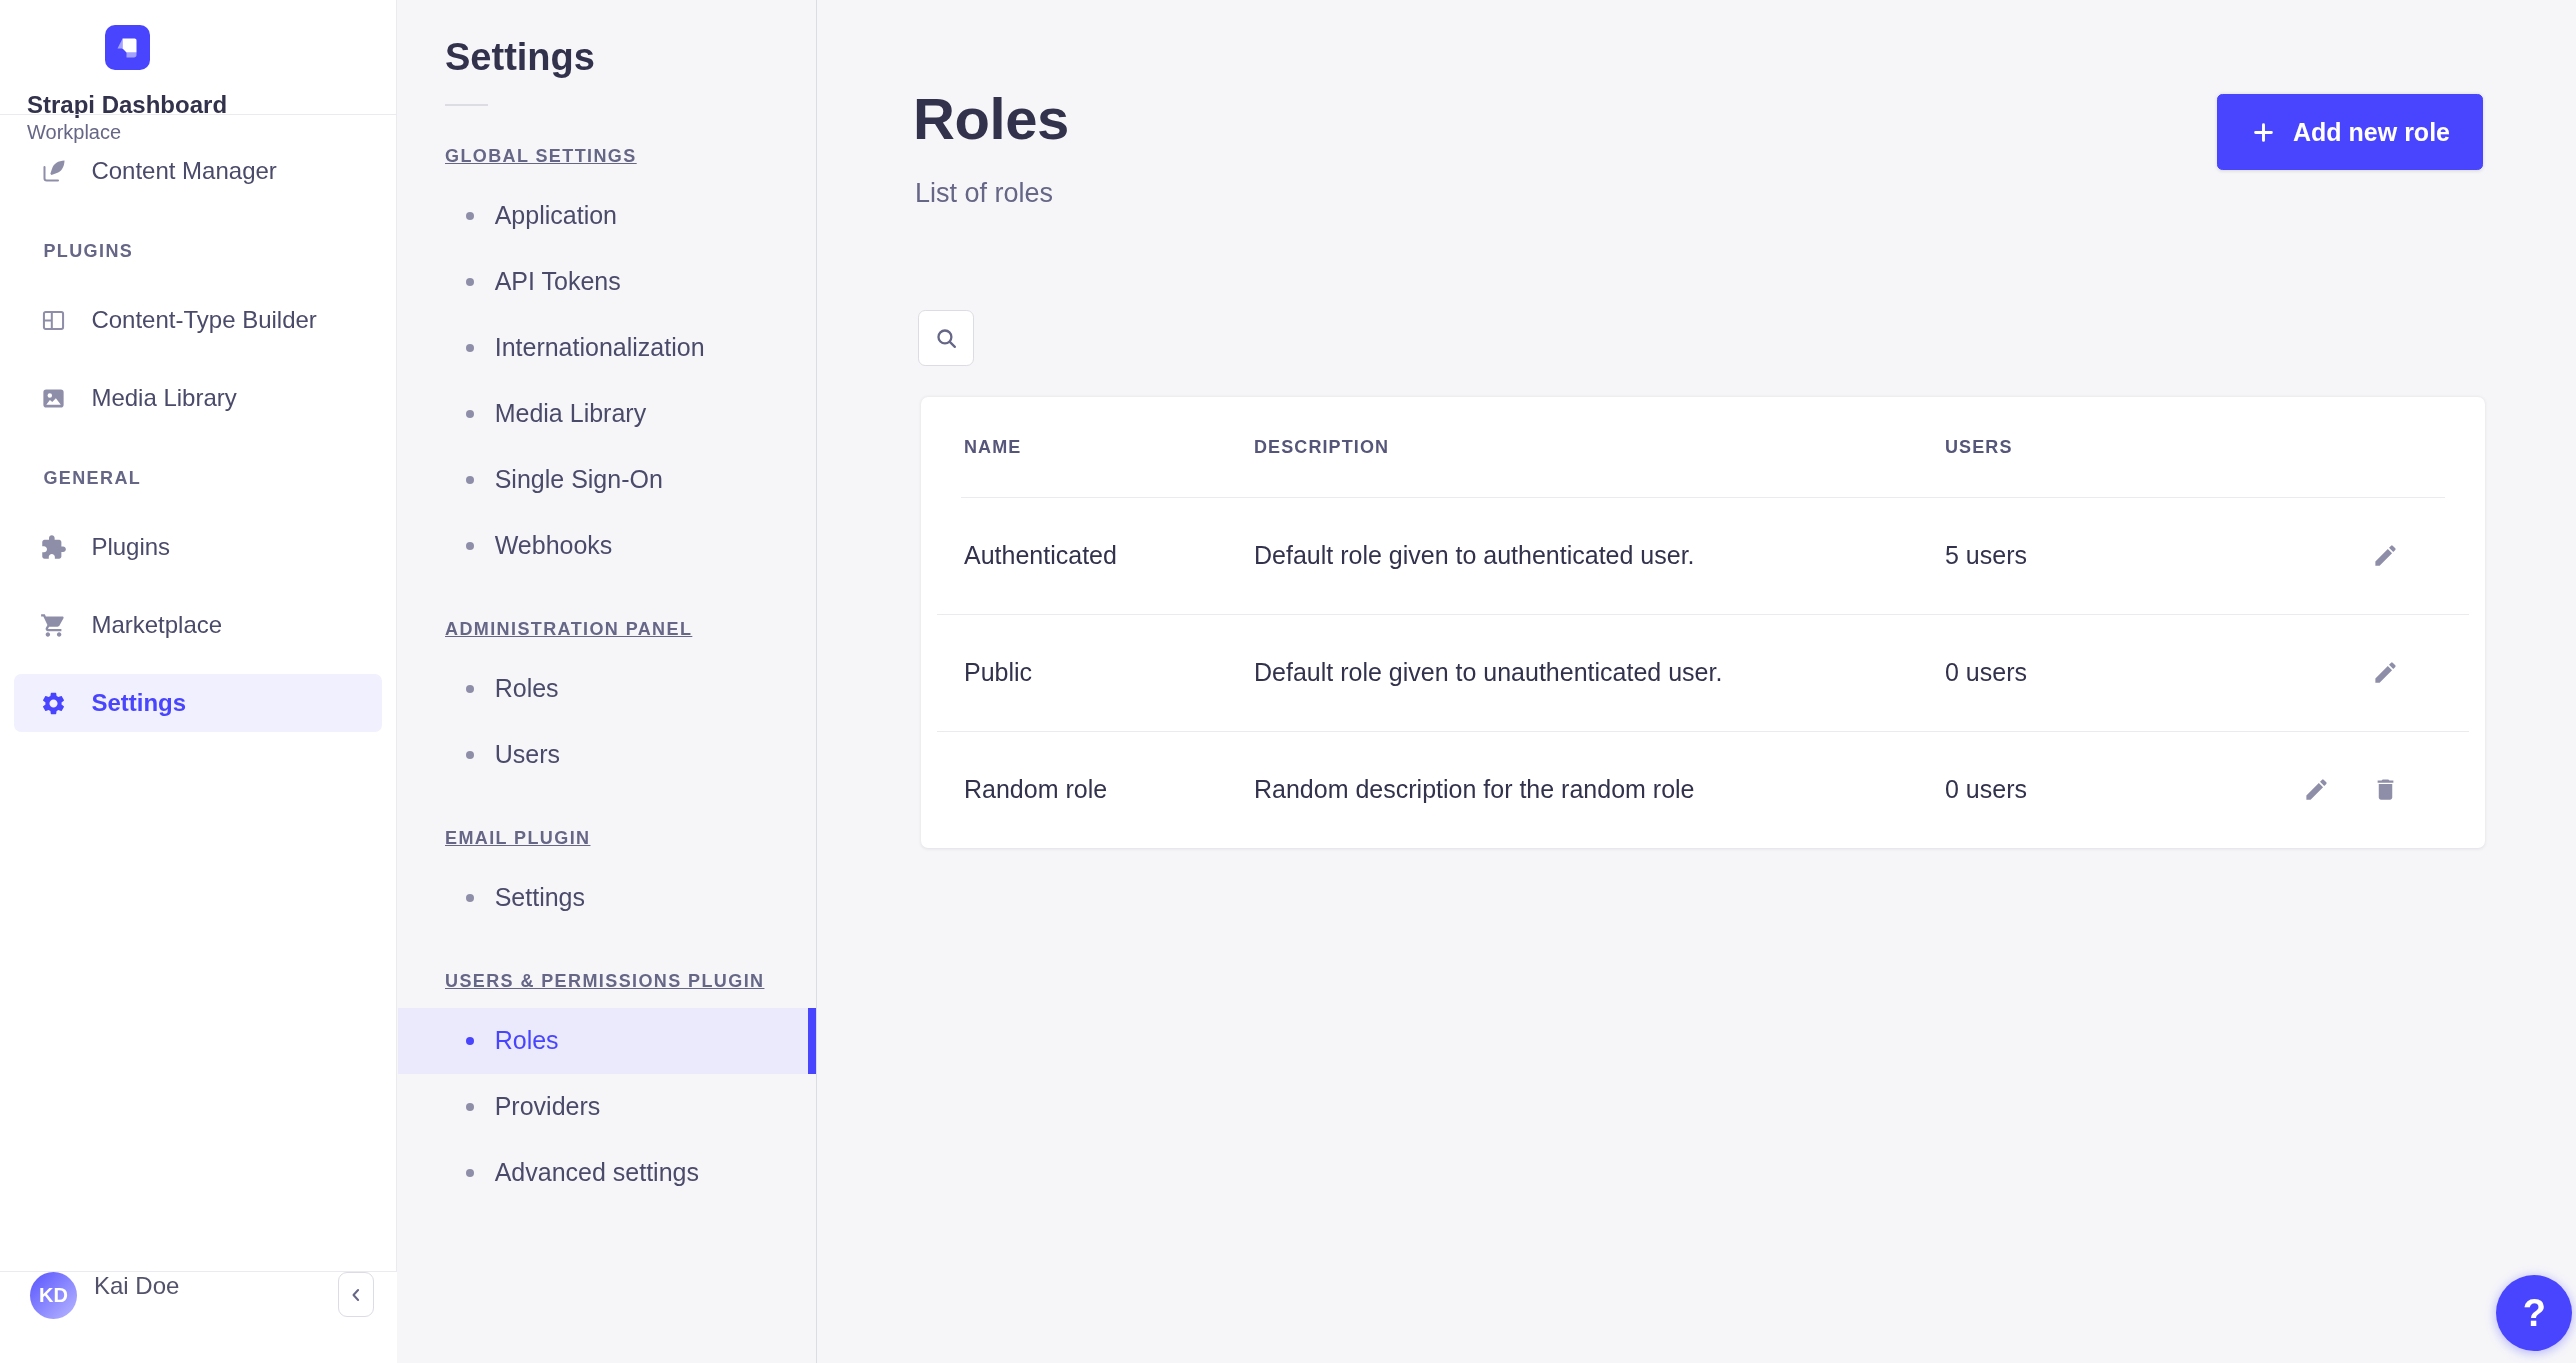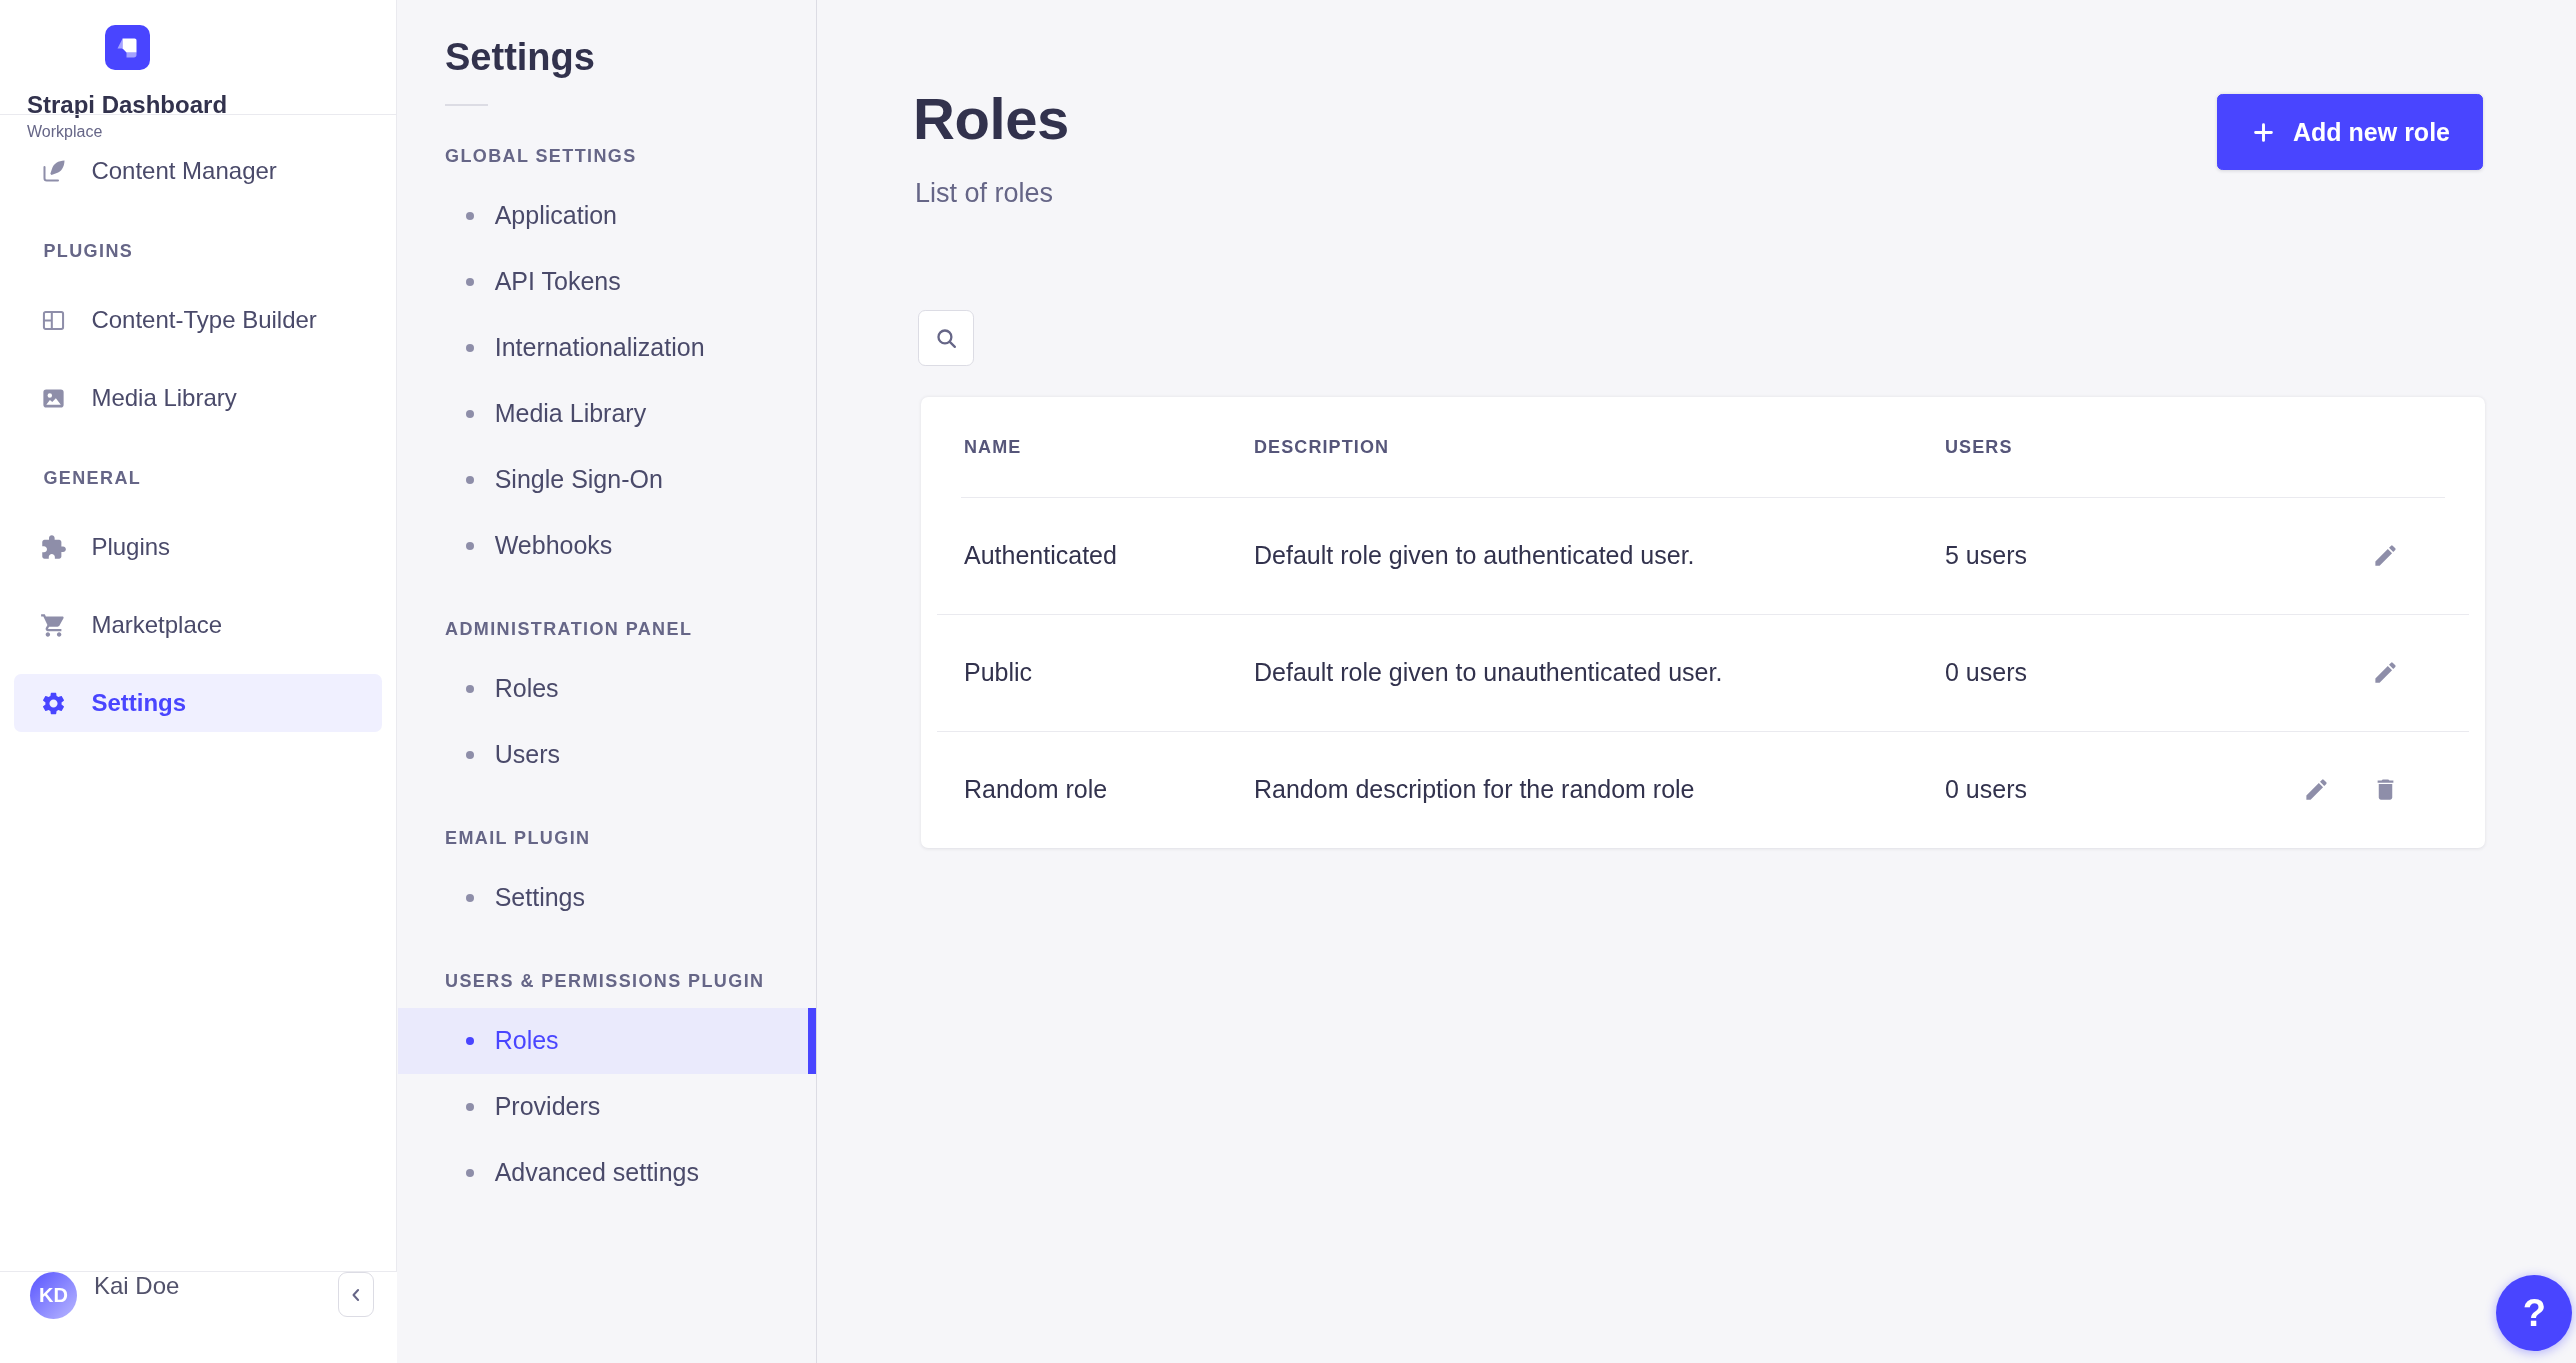--- a/index.html
+++ b/index.html
@@ -10,21 +10,21 @@
     font-family:"Liberation Sans", sans-serif;
   }
   svg { display:block; }
 
   
   .mainnav { position:absolute; left:0; top:0; bottom:0; width:397px; background:#ffffff; border-right:0.9px solid #eaeaef; }
   .brand { position:absolute; left:27px; top:25px; display:flex; align-items:center; gap:20px; cursor:pointer;flex-direction:column; }
   .logo { width:45px; height:45px; border-radius:10px; background:#4945ff; display:flex; align-items:center; justify-content:center; flex:none; }
   .logo svg { width:38px; height:38px; }
   .brand-title { font-size:24px; font-weight:bold; color:#32324d; line-height:30px; }
-  .brand-sub { font-size:16px; color:#666687; line-height:24px; }
+  .brand-sub { font-size:20px; color:#666687; line-height:24px; }
   .mn-sep { position:absolute; top:114px; left:0; right:0; height:0.9px; background:#eaeaef; }
   .mn-list { position:absolute; top:142px; left:14.4px; right:14.4px; }
   .mn-item { height:58px; border-radius:7.2px; display:flex; align-items:center; padding-left:26px; gap:24px; margin-bottom:20px; cursor:pointer; }
   .mn-icon { color:#8e8ea9; display:flex; flex:none; }
   .mn-icon svg { width:27px; height:27px; }
   .mn-label { font-size:24px; color:#4a4a6a; }
   .mn-item.active { background:#f0f0ff; }
   .mn-item.active .mn-label { color:#4945ff; font-weight:bold; }
   .mn-item.active .mn-icon { color:#4945ff; }
   .mn-section { font-size:18px; font-weight:bold; letter-spacing:1.4px; color:#666687; padding-left:29px; margin:41px 0 29px 0; }
@@ -33,21 +33,21 @@
   .user-name { margin-left:17px; font-size:24px; color:#52526b; }
   .collapse-btn { margin-left:auto; width:36px; height:45px; border-radius:9px; border:0.9px solid #dcdce4; background:#fff; color:#666687; display:flex; align-items:center; justify-content:center; cursor:pointer; padding:0; }
   .collapse-btn svg { width:20px; height:20px; }
 
   
   .subnav { position:absolute; left:398px; top:0; bottom:0; width:419px; background:#f6f6f9; border-right:0.9px solid #dcdce4; }
   .sn-title { margin:36px 0 0 47px; font-size:38px; font-weight:bold; color:#32324d; }
   .sn-divider { margin:25px 0 0 47px; width:43px; height:1.8px; background:#dcdce4; }
   .sn-section { margin-top:40px; }
   .sn-section:first-of-type { margin-top:47px; }
-  .sn-section-label { padding-left:47px; font-size:18px; font-weight:bold; letter-spacing:1.4px; color:#666687; margin-bottom:16px; }
+  .sn-section-label { padding-left:47px; font-size:18px; font-weight:bold; letter-spacing:1.4px; color:#666687; margin-bottom:16px;text-decoration:underline; }
   .sn-item { height:66px; display:flex; align-items:center; padding-left:68px; gap:20.7px; cursor:pointer; position:relative; }
   .sn-bullet { width:8px; height:8px; border-radius:50%; background:#8e8ea9; flex:none; }
   .sn-label { font-size:25px; color:#4a4a6a;text-align:right; }
   .sn-item.active { background:#eaeafc; }
   .sn-item.active::after { content:""; position:absolute; right:0; top:0; bottom:0; width:8px; background:#4945ff; }
   .sn-item.active .sn-label { color:#4945ff; }
   .sn-item.active .sn-bullet { background:#4945ff; }
 
   
   .content { position:absolute; left:818px; top:0; right:0; bottom:0; background:#f6f6f9; }

